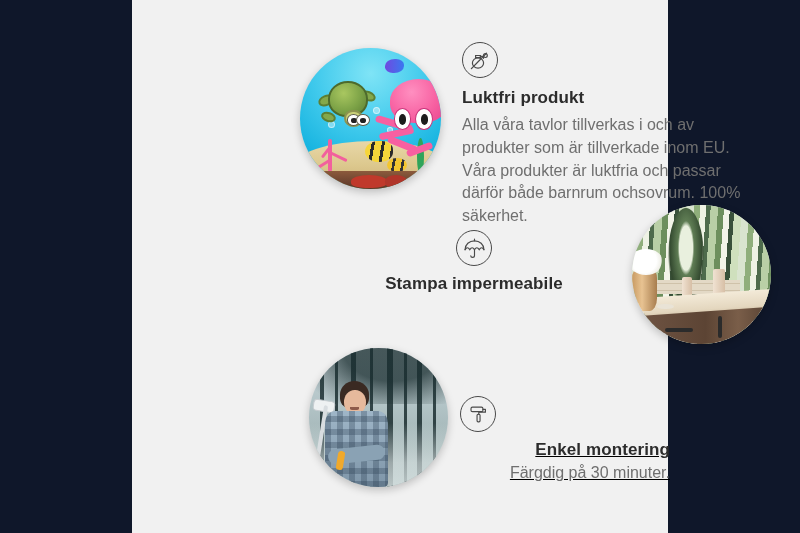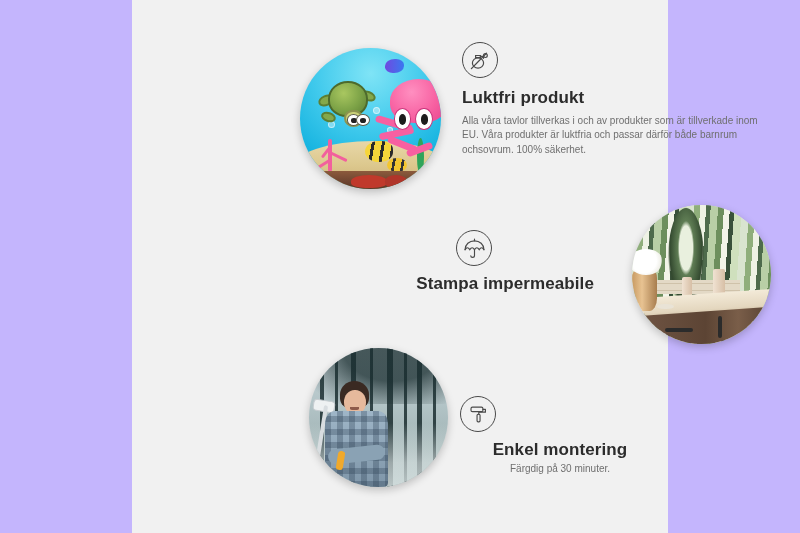--- a/index.html
+++ b/index.html
@@ -5,21 +5,21 @@
   * { margin:0; padding:0; box-sizing:border-box; }
   html, body {
     width:800px; height:533px;
     background:#ffffff;
     font-family:"Liberation Sans", sans-serif;
     overflow:hidden;
   }
   #stage {
     position:relative;
     width:800px; height:533px;
-    background:#c4b5fd;
+    background:#0f172a;
   }
   .panel {
     position:absolute;
     left:132px; top:0;
     width:536px; height:533px;
     background:#f1f1f1;
   }
 
   
   .photo {
@@ -266,31 +266,31 @@
   .feature { position:absolute; }
   .feat-icon {
     width:36px; height:36px; border-radius:50%;
     border:1.4px solid #4a4a4a;
     display:flex; align-items:center; justify-content:center;
   }
   .feat-title {
     font-size:17px; font-weight:700; color:#2c2c2c;
     letter-spacing:.1px; line-height:1.25;
   }
-  .feat-body { font-size:10px; color:#6f6f6f; line-height:1.42; }
+  .feat-body { font-size:16px; color:#6f6f6f; line-height:1.42; }
 
   #feature-odour { left:330px; top:42px; width:300px; text-align:left; }
   #feature-odour .feat-icon { margin-bottom:9px; }
   #feature-odour .feat-title { margin-bottom:6px; }
 
-  #feature-water { left:222px; top:230px; width:240px; text-align:right; }
+  #feature-water { left:222px; top:230px; width:240px; text-align:center; }
   #feature-water .feat-icon { margin:0 auto 7px; }
   #feature-water .feat-title { margin-bottom:3px; }
 
-  #feature-mount { left:318px; top:396px; width:220px; text-align:center; }
+  #feature-mount { left:318px; top:396px; width:220px; text-align:right;text-decoration:underline; }
   #feature-mount .feat-icon { margin:0 0 7px 10px; }
   #feature-mount .feat-title { margin-bottom:2px; }
 </style>
 </head>
 <body>
 
 <div id="stage">
 
   <div class="panel">
 

